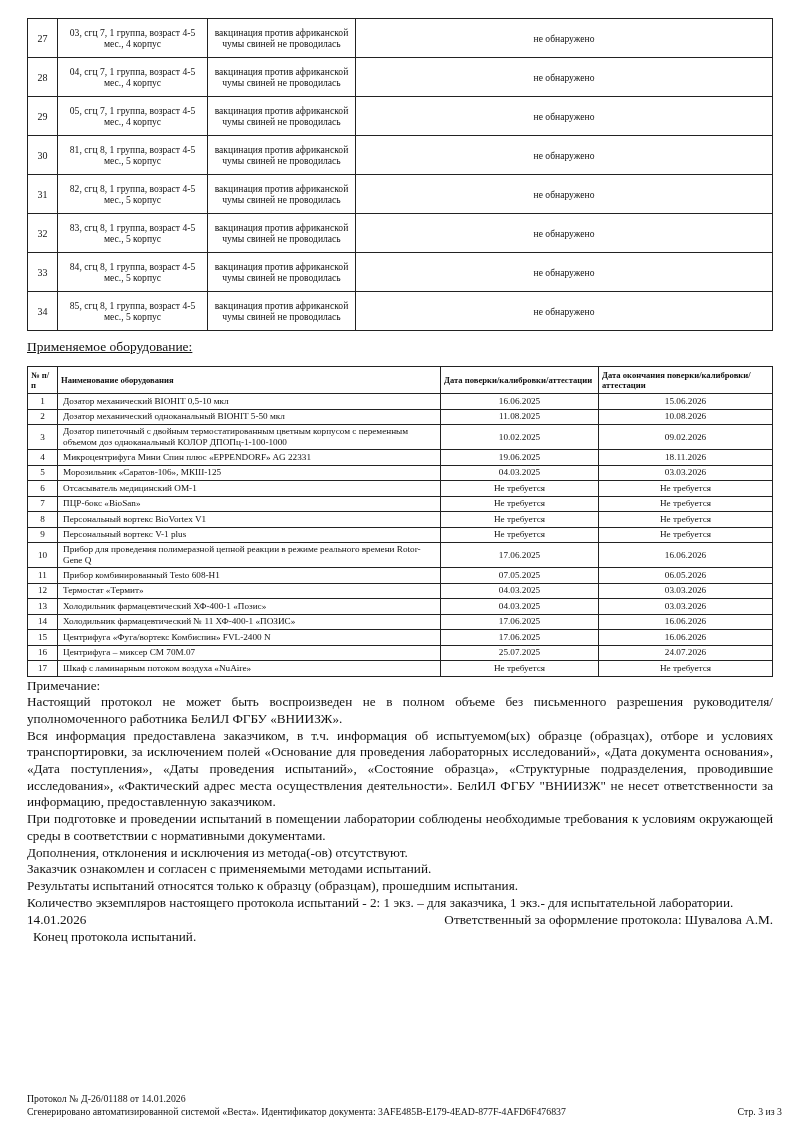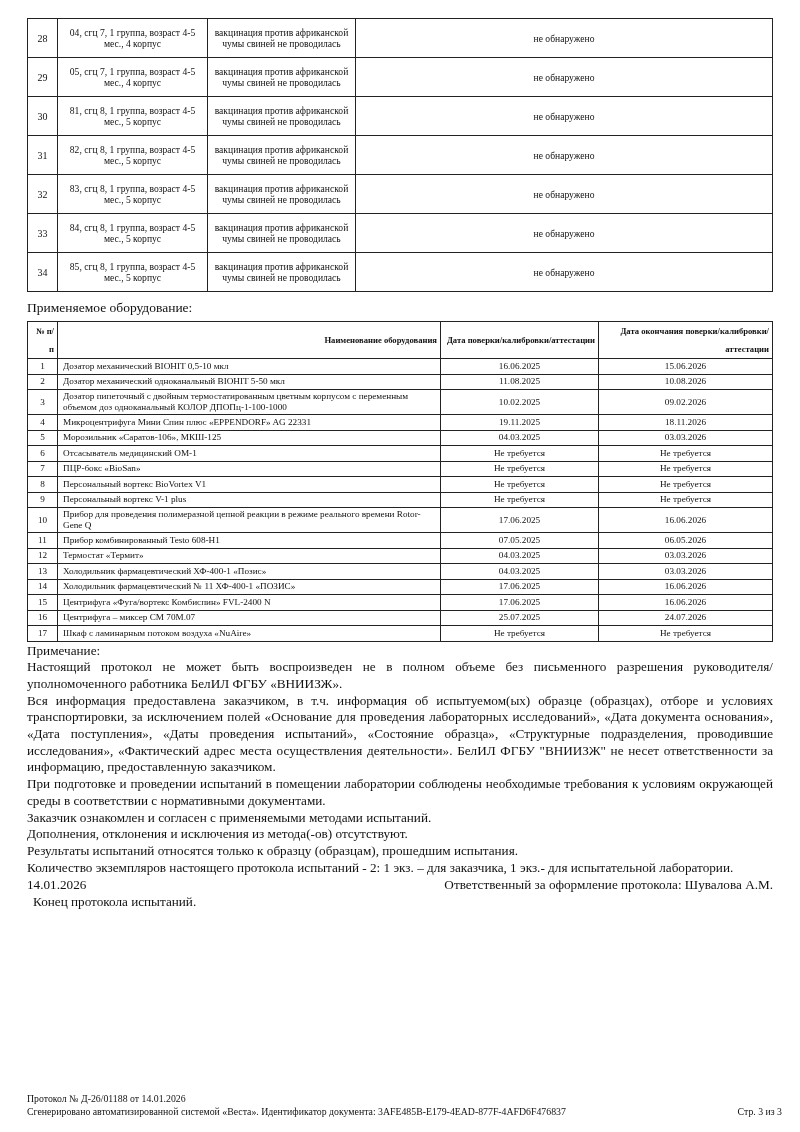--- a/index.html
+++ b/index.html
@@ -5,22 +5,22 @@
   html, body { margin: 0; padding: 0; background: #ffffff; }
   body { width: 800px; height: 1132px; position: relative; overflow: hidden;
          font-family: "Liberation Serif", "DejaVu Serif", serif; color: #111; }
   .page { position: absolute; left: 27px; top: 18px; width: 746px; }
   table { border-collapse: collapse; width: 745px; table-layout: fixed; }
   td, th { border: 1px solid #222; padding: 0 3px; vertical-align: middle; }
   
   .res td { font-size: 9.6px; line-height: 11px; text-align: center; height: 38px; }
   .res td.num { font-size: 10px; }
   
-  .section-title { font-size: 13.5px; margin: 8px 0 5px 0; line-height: 16px; }
-  .eq th { font-size: 8.6px; line-height: 18px; font-weight: bold; text-align: right; height: 26px; }
+  .section-title { font-size: 13.5px; margin: 8px 0 11px 0; line-height: 16px; text-decoration: underline; }
+  .eq th { font-size: 8.6px; line-height: 10px; font-weight: bold; text-align: left; height: 26px; }
   .eq td { font-size: 9.2px; line-height: 10.6px; height: 14.5px; }
   .eq td.c { text-align: center; }
   .eq td.name { text-align: left; padding-left: 5px; }
   .eq tr.tall td { height: 24px; }
   
   .notes { font-size: 13.2px; line-height: 16.7px; text-align: justify; margin-top: 1px; }
   .notes p { margin: 0; }
   .sign { position: relative; font-size: 13.2px; line-height: 17px; height: 36px; }
   .sign .date { position: absolute; left: 0; top: 0; }
   .sign .resp { position: absolute; right: 0; top: 0; }
@@ -35,20 +35,26 @@
 
   <table class="res">
     <colgroup>
         <col style="width:30px">
         <col style="width:150px">
         <col style="width:148px">
         <col style="width:417px">
       </colgroup>
     <tbody id="res-body">
         <tr>
+          <td class="num">27</td>
+          <td>03, сгц 7, 1 группа, возраст 4-5 мес., 4 корпус</td>
+          <td>вакцинация против африканской чумы свиней не проводилась</td>
+          <td>не обнаружено</td>
+        </tr>
+        <tr>
           <td class="num">28</td>
           <td>04, сгц 7, 1 группа, возраст 4-5 мес., 4 корпус</td>
           <td>вакцинация против африканской чумы свиней не проводилась</td>
           <td>не обнаружено</td>
         </tr>
         <tr>
           <td class="num">29</td>
           <td>05, сгц 7, 1 группа, возраст 4-5 мес., 4 корпус</td>
           <td>вакцинация против африканской чумы свиней не проводилась</td>
           <td>не обнаружено</td>
@@ -118,21 +124,21 @@
         </tr>
         <tr class="tall">
           <td class="c">3</td>
           <td class="name">Дозатор пипеточный с двойным термостатированным цветным корпусом с переменным объемом доз одноканальный КОЛОР ДПОПц-1-100-1000</td>
           <td class="c">10.02.2025</td>
           <td class="c">09.02.2026</td>
         </tr>
         <tr>
           <td class="c">4</td>
           <td class="name">Микроцентрифуга Мини Спин плюс «EPPENDORF» AG 22331</td>
-          <td class="c">19.11.2025</td>
+          <td class="c">19.06.2025</td>
           <td class="c">18.11.2026</td>
         </tr>
         <tr>
           <td class="c">5</td>
           <td class="name">Морозильник «Саратов-106», МКШ-125</td>
           <td class="c">04.03.2025</td>
           <td class="c">03.03.2026</td>
         </tr>
         <tr>
           <td class="c">6</td>
@@ -208,22 +214,22 @@
         </tr>
       </tbody>
   </table>
 
   <div class="notes">
     <p>Примечание:</p>
     <div id="notes-body">
         <p>Настоящий протокол не может быть воспроизведен не в полном объеме без письменного разрешения руководителя/уполномоченного работника БелИЛ ФГБУ «ВНИИЗЖ».</p>
         <p>Вся информация предоставлена заказчиком, в т.ч. информация об испытуемом(ых) образце (образцах), отборе и условиях транспортировки, за исключением полей «Основание для проведения лабораторных исследований», «Дата документа основания», «Дата поступления», «Даты проведения испытаний», «Состояние образца», «Структурные подразделения, проводившие исследования», «Фактический адрес места осуществления деятельности». БелИЛ ФГБУ "ВНИИЗЖ" не несет ответственности за информацию, предоставленную заказчиком.</p>
         <p>При подготовке и проведении испытаний в помещении лаборатории соблюдены необходимые требования к условиям окружающей среды в соответствии с нормативными документами.</p>
+        <p>Дополнения, отклонения и исключения из метода(-ов) отсутствуют.</p>
         <p>Заказчик ознакомлен и согласен с применяемыми методами испытаний.</p>
-        <p>Дополнения, отклонения и исключения из метода(-ов) отсутствуют.</p>
         <p>Результаты испытаний относятся только к образцу (образцам), прошедшим испытания.</p>
         <p>Количество экземпляров настоящего протокола испытаний - 2: 1 экз. – для заказчика, 1 экз.- для испытательной лаборатории.</p>
       </div>
   </div>
 
   <div class="sign">
     <span class="date">14.01.2026</span>
     <span class="resp">Ответственный за оформление протокола: Шувалова А.М.</span>
     <span class="end">Конец протокола испытаний.</span>
   </div>

